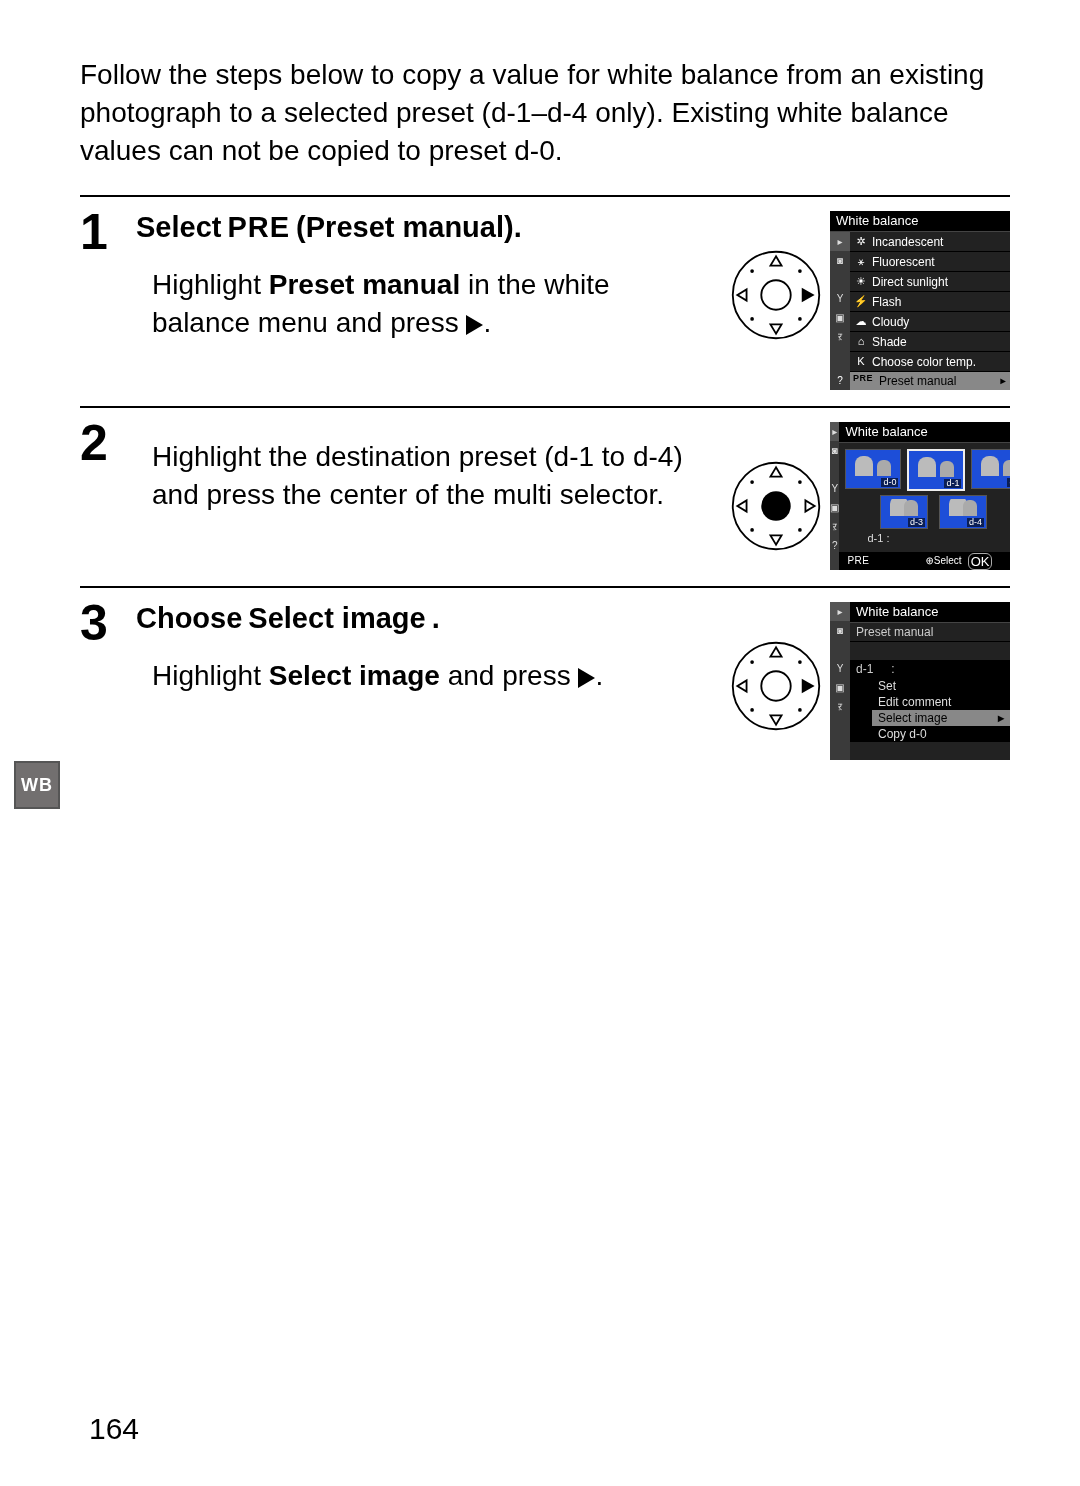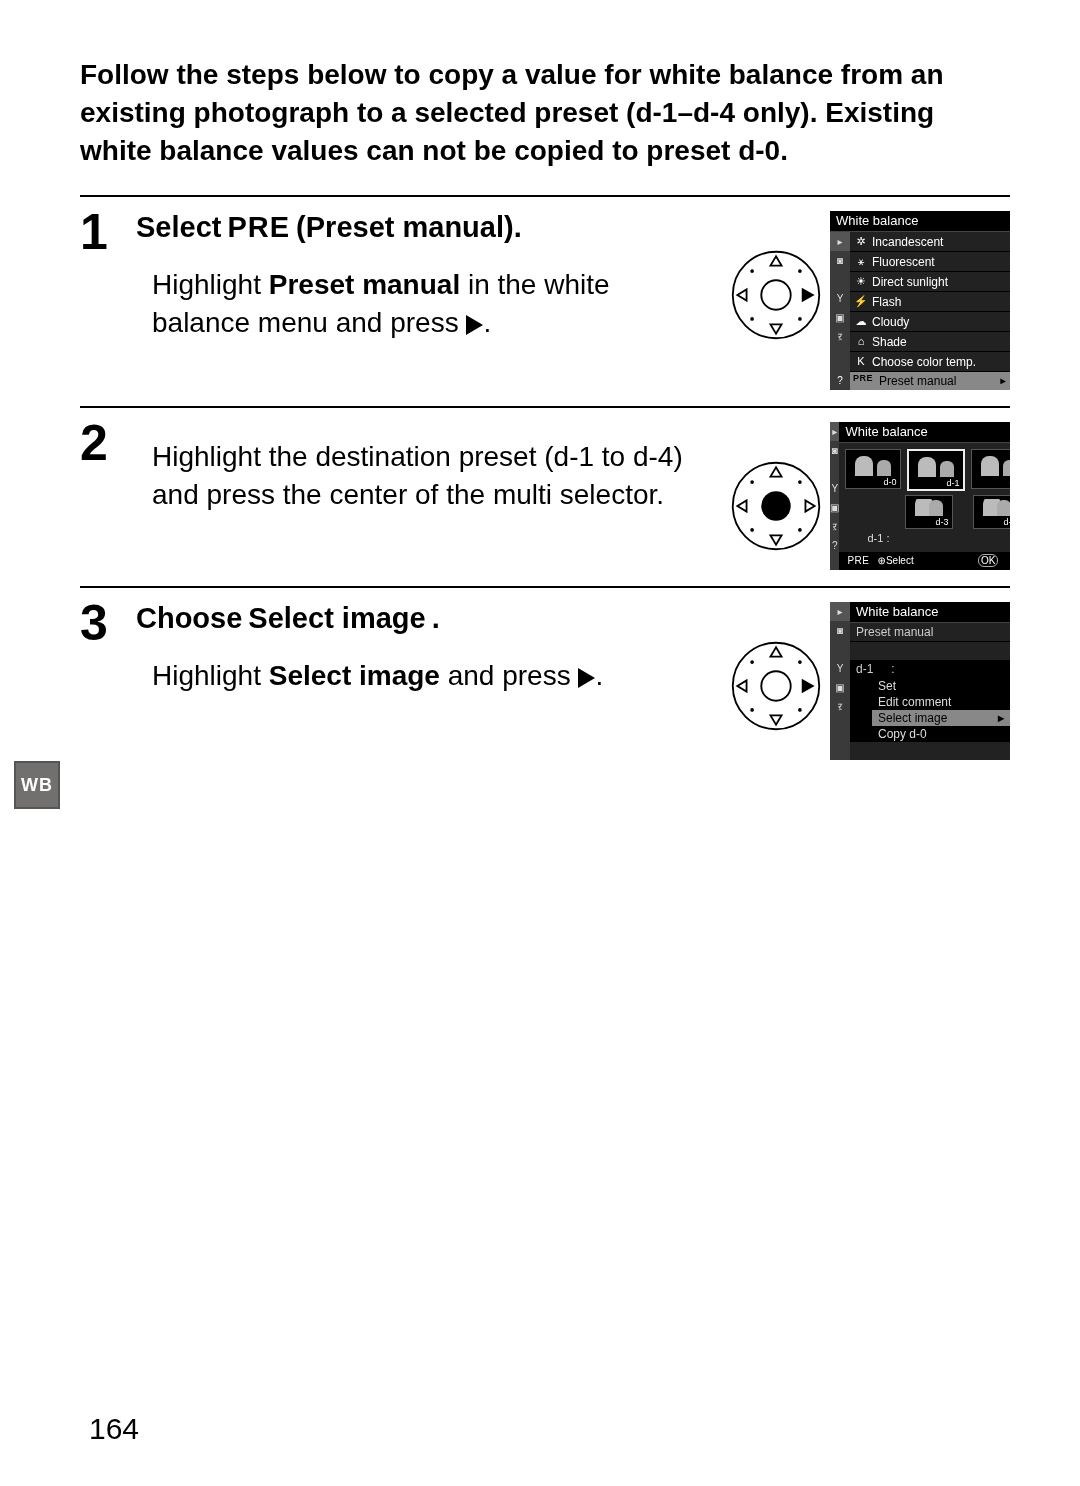--- a/index.html
+++ b/index.html
@@ -1,20 +1,20 @@
 <!DOCTYPE html>
 <html><head>
 <meta charset="utf-8">
 <style>
   html,body{margin:0;padding:0;background:#fff;font-family:"Helvetica Neue",Arial,sans-serif;color:#000}
   .page{width:1080px;height:1486px;position:relative;box-sizing:border-box;padding:56px 70px 0 80px}
   .section-heading{font-size:36px;font-weight:700;font-style:italic;letter-spacing:-0.5px;margin:0 0 6px 0;display:flex;align-items:center;gap:6px}
   .section-heading .bars{display:inline-flex;gap:4px;margin-right:4px}
   .section-heading .bars span{width:10px;height:30px;background:#000;display:inline-block}
-  .intro{font-size:28px;line-height:1.35;margin:0 0 26px 0;font-weight:700}
+  .intro{font-size:28px;line-height:1.35;margin:0 0 26px 0;font-weight:400}
   hr.rule{border:none;border-top:2px solid #000;margin:0 0 8px 0}
   .step{display:flex;align-items:flex-start;margin-bottom:16px}
   .step-num{font-size:50px;font-weight:700;line-height:1;width:56px;flex-shrink:0;margin-top:2px}
   .step-body{flex:1;padding-top:6px;display:flex;gap:18px;align-items:flex-start}
   .step-text{flex:1;min-width:0}
   .step-title{font-size:29px;font-weight:700;margin:0 0 22px 0;display:flex;align-items:baseline;flex-wrap:wrap;gap:6px}
   .step-desc{font-size:28px;line-height:1.35;margin:16px}
   .step-desc b{font-weight:700}
   .pre-label{font-family:"Arial Narrow",Arial,sans-serif;font-weight:700;letter-spacing:1px}
   .tri{display:inline-block;vertical-align:middle}
@@ -31,34 +31,34 @@
   .lcd-item{height:19px;display:flex;align-items:center;padding:0 4px;gap:4px;background:#222;border-bottom:1px solid #000;font-size:12px}
   .lcd-item .ico{width:14px;text-align:center;font-size:11px}
   .lcd-foot{display:flex;height:18px;font-size:10px}
   .lcd-foot .q{width:20px;background:#3a3a3a;display:flex;align-items:center;justify-content:center}
   .lcd-foot .pre{background:#888;color:#000;padding:2px 3px;font-size:9px;font-weight:700;letter-spacing:0.5px}
   .lcd-foot .lab{flex:1;background:#888;color:#000;display:flex;align-items:center;padding-left:3px;font-size:12px}
   .lcd-foot .arrow{width:14px;background:#888;color:#000;display:flex;align-items:center;justify-content:center;font-weight:700}
   
   .lcd2-body{background:#222;padding:6px}
   .lcd2-grid{display:flex;gap:6px;justify-content:center}
-  .thumb{width:54px;height:38px;background:#000000;position:relative;border:1px solid #555;font-size:9px;color:#fff}
+  .thumb{width:54px;height:38px;background:#1d4ed8;position:relative;border:1px solid #555;font-size:9px;color:#fff}
   .thumb.sel{border:2px solid #eee}
   .thumb-label{position:absolute;right:2px;bottom:1px;background:rgba(0,0,0,0.6);padding:0 2px;font-size:9px}
   .thumb-scene{position:absolute;left:3px;top:3px;right:3px;bottom:12px;overflow:hidden}
   .thumb-scene::before{content:"";position:absolute;left:6px;bottom:0;width:18px;height:20px;background:#bbb;border-radius:8px 8px 0 0}
   .thumb-scene::after{content:"";position:absolute;right:6px;bottom:0;width:14px;height:16px;background:#aaa;border-radius:6px 6px 0 0}
-  .lcd2-grid2{display:flex;gap:20px;justify-content:flex-end;margin-top:4px;padding-right:6px}
+  .lcd2-grid2{display:flex;gap:11px;justify-content:center;margin-top:4px;padding-right:6px}
   .thumb.sm{width:46px;height:32px}
   .lcd2-current{font-size:11px;color:#ddd;padding:4px 2px 2px 22px}
   .lcd2-foot{background:#000;display:flex;height:18px;align-items:center;font-size:10px}
   .lcd2-foot .pre{padding:0 8px;font-size:10px;letter-spacing:0.5px}
-  .lcd2-foot .sel{flex:1;text-align:left}
+  .lcd2-foot .sel{flex:1;text-align:right}
   .lcd2-foot .ok{padding:0 6px}
-  .lcd2-foot .okbox{border:1px solid #aaa;border-radius:6px;padding:0 2px;font-size:10px;margin-right:14px}
+  .lcd2-foot .okbox{border:1px solid #aaa;border-radius:6px;padding:0 2px;font-size:13px;margin-right:20px}
   .lcd3-sub{background:#222;color:#ccc;font-size:12px;padding:3px 6px;border-bottom:1px solid #000}
   .lcd3-d1{color:#ccc;font-size:12px;padding:3px 6px;display:flex;gap:18px}
   .lcd3-list{padding-left:22px}
   .lcd3-item{font-size:12px;color:#ddd;padding:2px 6px}
   .lcd3-item.sel{background:#888;color:#000;display:flex;justify-content:space-between;align-items:center}
   .lcd3-item.sel .ar{font-weight:700}
   .lcd3-space{height:18px;background:#222}
   .wb-tab{position:absolute;left:14px;top:761px;width:42px;height:44px;background:#726f6f;display:flex;align-items:center;justify-content:center;color:#fff;font-size:18px;font-weight:700;letter-spacing:1px;border:2px solid #555}
   .pagenum{position:absolute;left:89px;bottom:40px;font-size:30px}
 </style>

